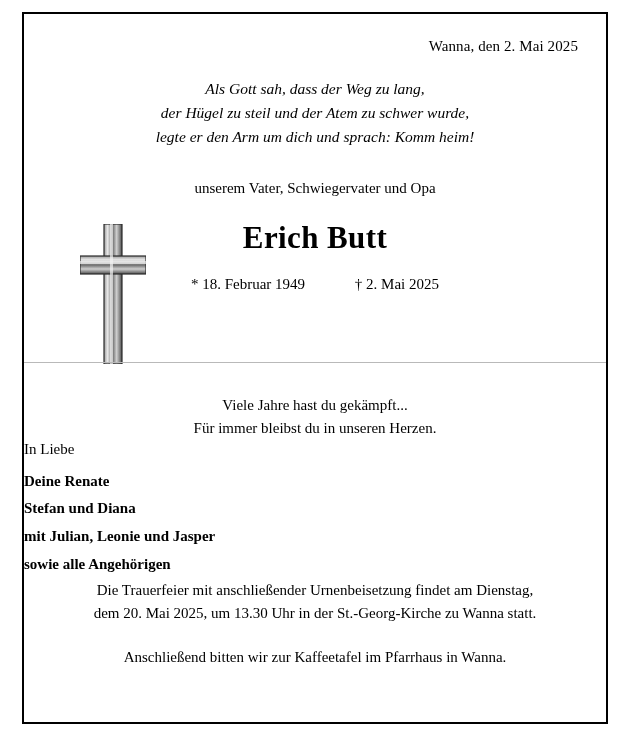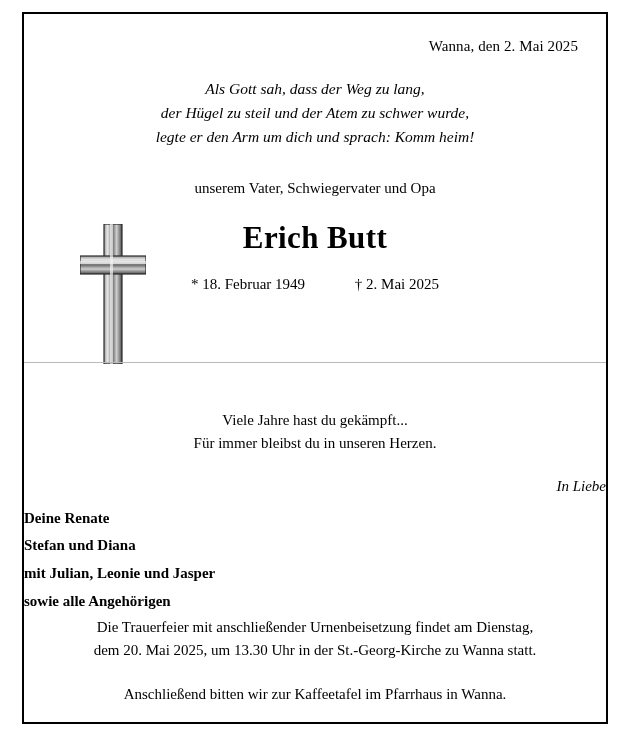--- a/index.html
+++ b/index.html
@@ -94,27 +94,25 @@
   .lower {
     position: absolute;
     left: 0;
     right: 0;
     top: 356px;
   }
   .memoriam {
     text-align: center;
     font-size: 15px;
     line-height: 1.55;
-    margin-top: 39px;
+    margin-top: 24px;
   }
   .inliebe {
-    text-align: right;
-    font-size: 15px;
-    margin-top: 22px;
-    font-style: italic;
+    text-align: left;
+    font-size: 15px;
   }
   .family {
     text-align: left;
     font-size: 15px;
     font-weight: bold;
     line-height: 1.85;
     margin-top: 10px;
   }
   .service {
     text-align: center;

